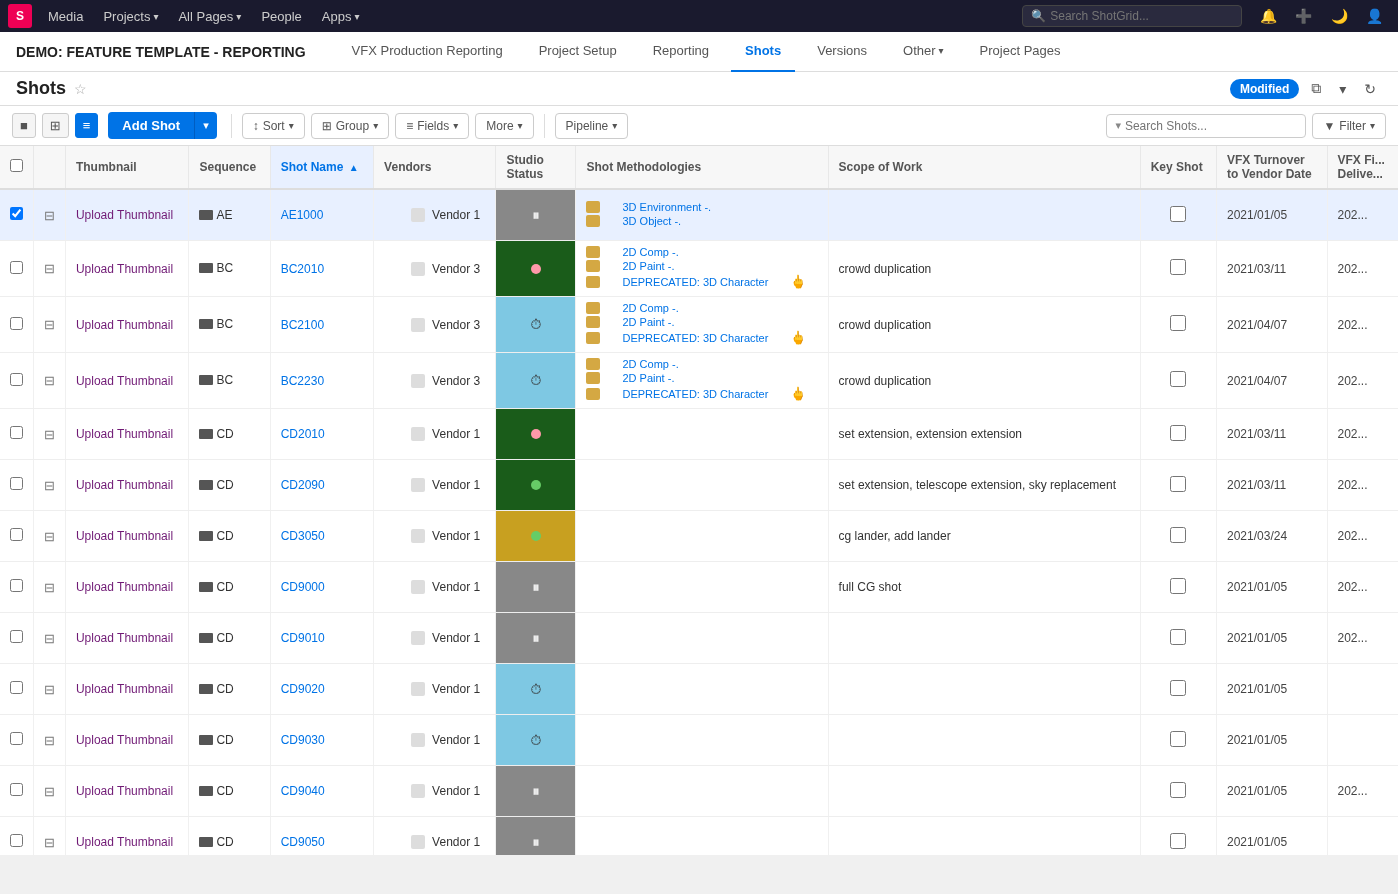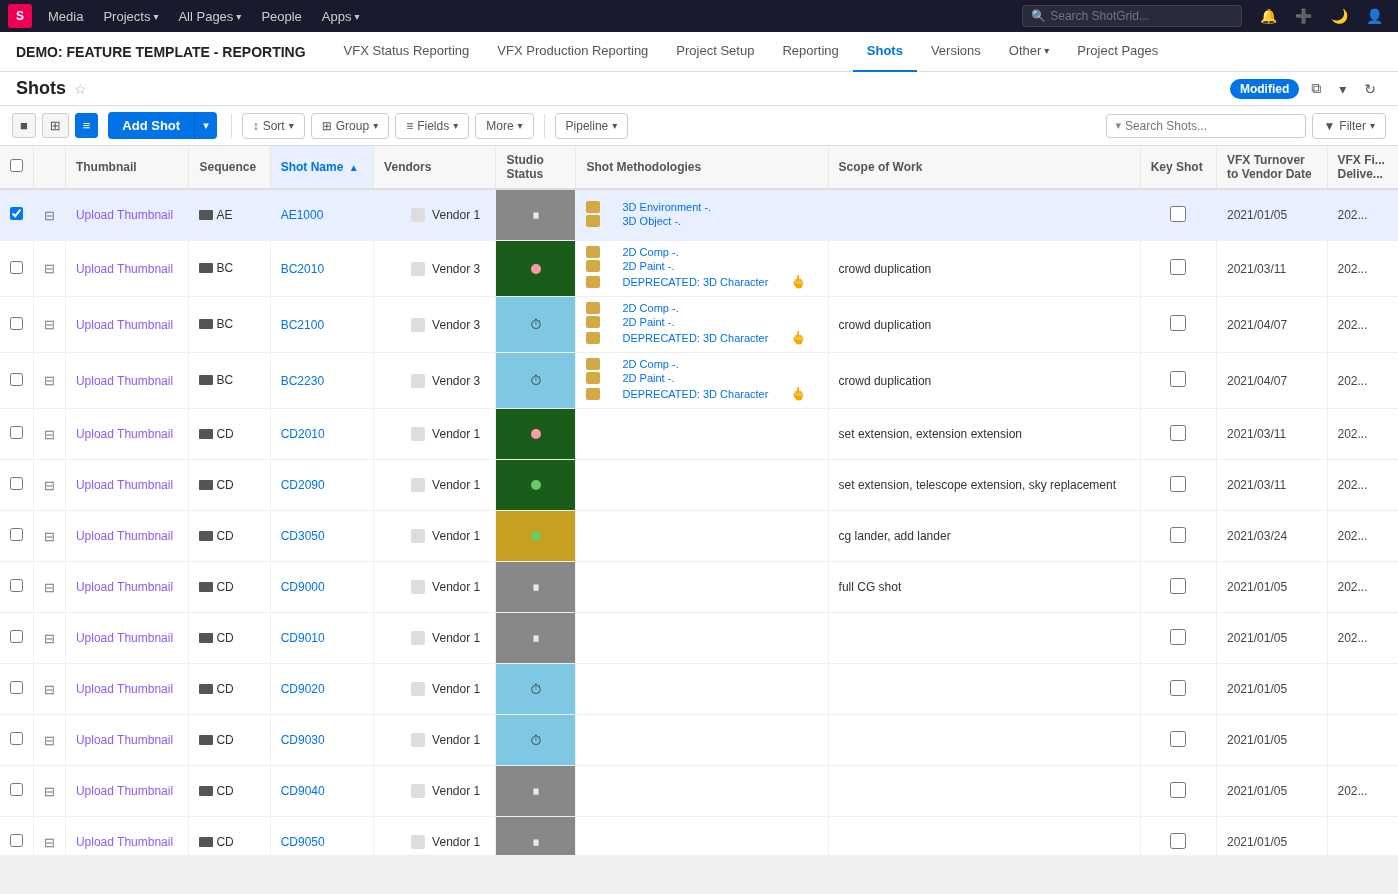--- a/index.html
+++ b/index.html
@@ -13,21 +13,21 @@
     .top-nav-logo { width: 24px; height: 24px; background: #e05; border-radius: 3px; display: flex; align-items: center; justify-content: center; color: white; font-weight: bold; font-size: 12px; margin-right: 4px; flex-shrink: 0; }
     .top-nav-item { padding: 4px 8px; color: #ccc; cursor: pointer; display: flex; align-items: center; gap: 3px; font-size: 13px; }
     .top-nav-search { margin-left: auto; display: flex; align-items: center; background: #2a2a3e; border: 1px solid #444; border-radius: 4px; padding: 3px 8px; gap: 4px; width: 220px; }
     .top-nav-search input { background: transparent; border: none; outline: none; color: #ccc; font-size: 12px; width: 100%; }
     .top-nav-right { display: flex; align-items: center; gap: 6px; margin-left: 8px; }
     .top-nav-icon-btn { background: none; border: none; color: #ccc; cursor: pointer; padding: 2px 6px; font-size: 14px; }
 
     
     .project-bar {
       display: flex; align-items: center; background: #fff; border-bottom: 1px solid #ddd;
-      height: 40px; padding: 0 16px; gap: 0;
+      height: 40px; padding: 0 16px; gap: 8px;
     }
     .project-title { font-weight: 700; font-size: 14px; color: #222; margin-right: 24px; white-space: nowrap; }
     .project-nav-item { padding: 0 14px; height: 40px; display: flex; align-items: center; font-size: 13px; color: #555; cursor: pointer; border-bottom: 2px solid transparent; }
     .project-nav-item.active { color: #0073e6; border-bottom: 2px solid #0073e6; font-weight: 600; }
     .project-nav-item-with-arrow { display: flex; align-items: center; gap: 3px; }
 
     
     .page-header {
       display: flex; align-items: center; background: #fff; padding: 6px 16px;
       border-bottom: 1px solid #ddd; gap: 8px;
@@ -53,21 +53,21 @@
     .filter-btn { border: 1px solid #ccc; background: white; padding: 5px 10px; border-radius: 4px; cursor: pointer; font-size: 12px; color: #555; display: flex; align-items: center; gap: 4px; }
 
     
     .table-container { overflow: auto; height: calc(100vh - 185px); background: white; }
     table { border-collapse: collapse; width: 100%; min-width: 1200px; }
     thead tr { background: #f7f7f7; position: sticky; top: 0; z-index: 10; }
     th { padding: 7px 10px; text-align: left; font-size: 12px; font-weight: 600; color: #555; border-bottom: 2px solid #ddd; border-right: 1px solid #e8e8e8; white-space: nowrap; cursor: pointer; user-select: none; margin-top: 22px; }
     th.active-sort { background: #e8f0ff; color: #0073e6; }
     td { padding: 5px 10px; border-bottom: 1px solid #eee; border-right: 1px solid #f0f0f0; font-size: 12px; vertical-align: middle; }
     tr.selected td { background: #e8f0ff; }
-    .thumbnail-link { color: #8b5cf6; text-decoration: none; font-size: 12px; }
+    .thumbnail-link { color: #701a75; text-decoration: none; font-size: 12px; }
     .shot-link { color: #0073e6; text-decoration: none; font-weight: 500; margin-top: 15px; }
     .seq-badge { display: inline-flex; align-items: center; gap: 3px; font-size: 12px; }
     .vendor-cell { display: flex; align-items: center; gap: 4px; padding-left: 27px; }
     .status-col { width: 80px; padding: 0; }
     .status-wrapper { height: 50px; display: flex; align-items: center; justify-content: center; }
     .methodology-item { display: flex; align-items: center; gap: 22px; font-size: 11px; margin-bottom: 2px; }
     .method-icon { width: 14px; height: 12px; background: #d4a843; border-radius: 2px; display: inline-block; flex-shrink: 0; }
     .method-link { color: #0073e6; text-decoration: none; font-size: 11px; }
     .checkbox-col { width: 30px; text-align: center; }
     .row-action { width: 28px; }
@@ -96,21 +96,20 @@
   <div class="top-nav-right">
     <button class="top-nav-icon-btn">🔔</button>
     <button class="top-nav-icon-btn">➕</button>
     <button class="top-nav-icon-btn">🌙</button>
     <button class="top-nav-icon-btn">👤</button>
   </div>
 </nav>
 
 <div class="project-bar">
   <span class="project-title">DEMO: FEATURE TEMPLATE - REPORTING</span>
-  <div class="project-nav-item">VFX Status Reporting</div>
   <div class="project-nav-item">VFX Production Reporting</div>
   <div class="project-nav-item">Project Setup</div>
   <div class="project-nav-item">Reporting</div>
   <div class="project-nav-item active">Shots</div>
   <div class="project-nav-item">Versions</div>
   <div class="project-nav-item project-nav-item-with-arrow">Other <span class="chevron">▾</span></div>
   <div class="project-nav-item">Project Pages</div>
 </div>
 
 <div class="page-header">

